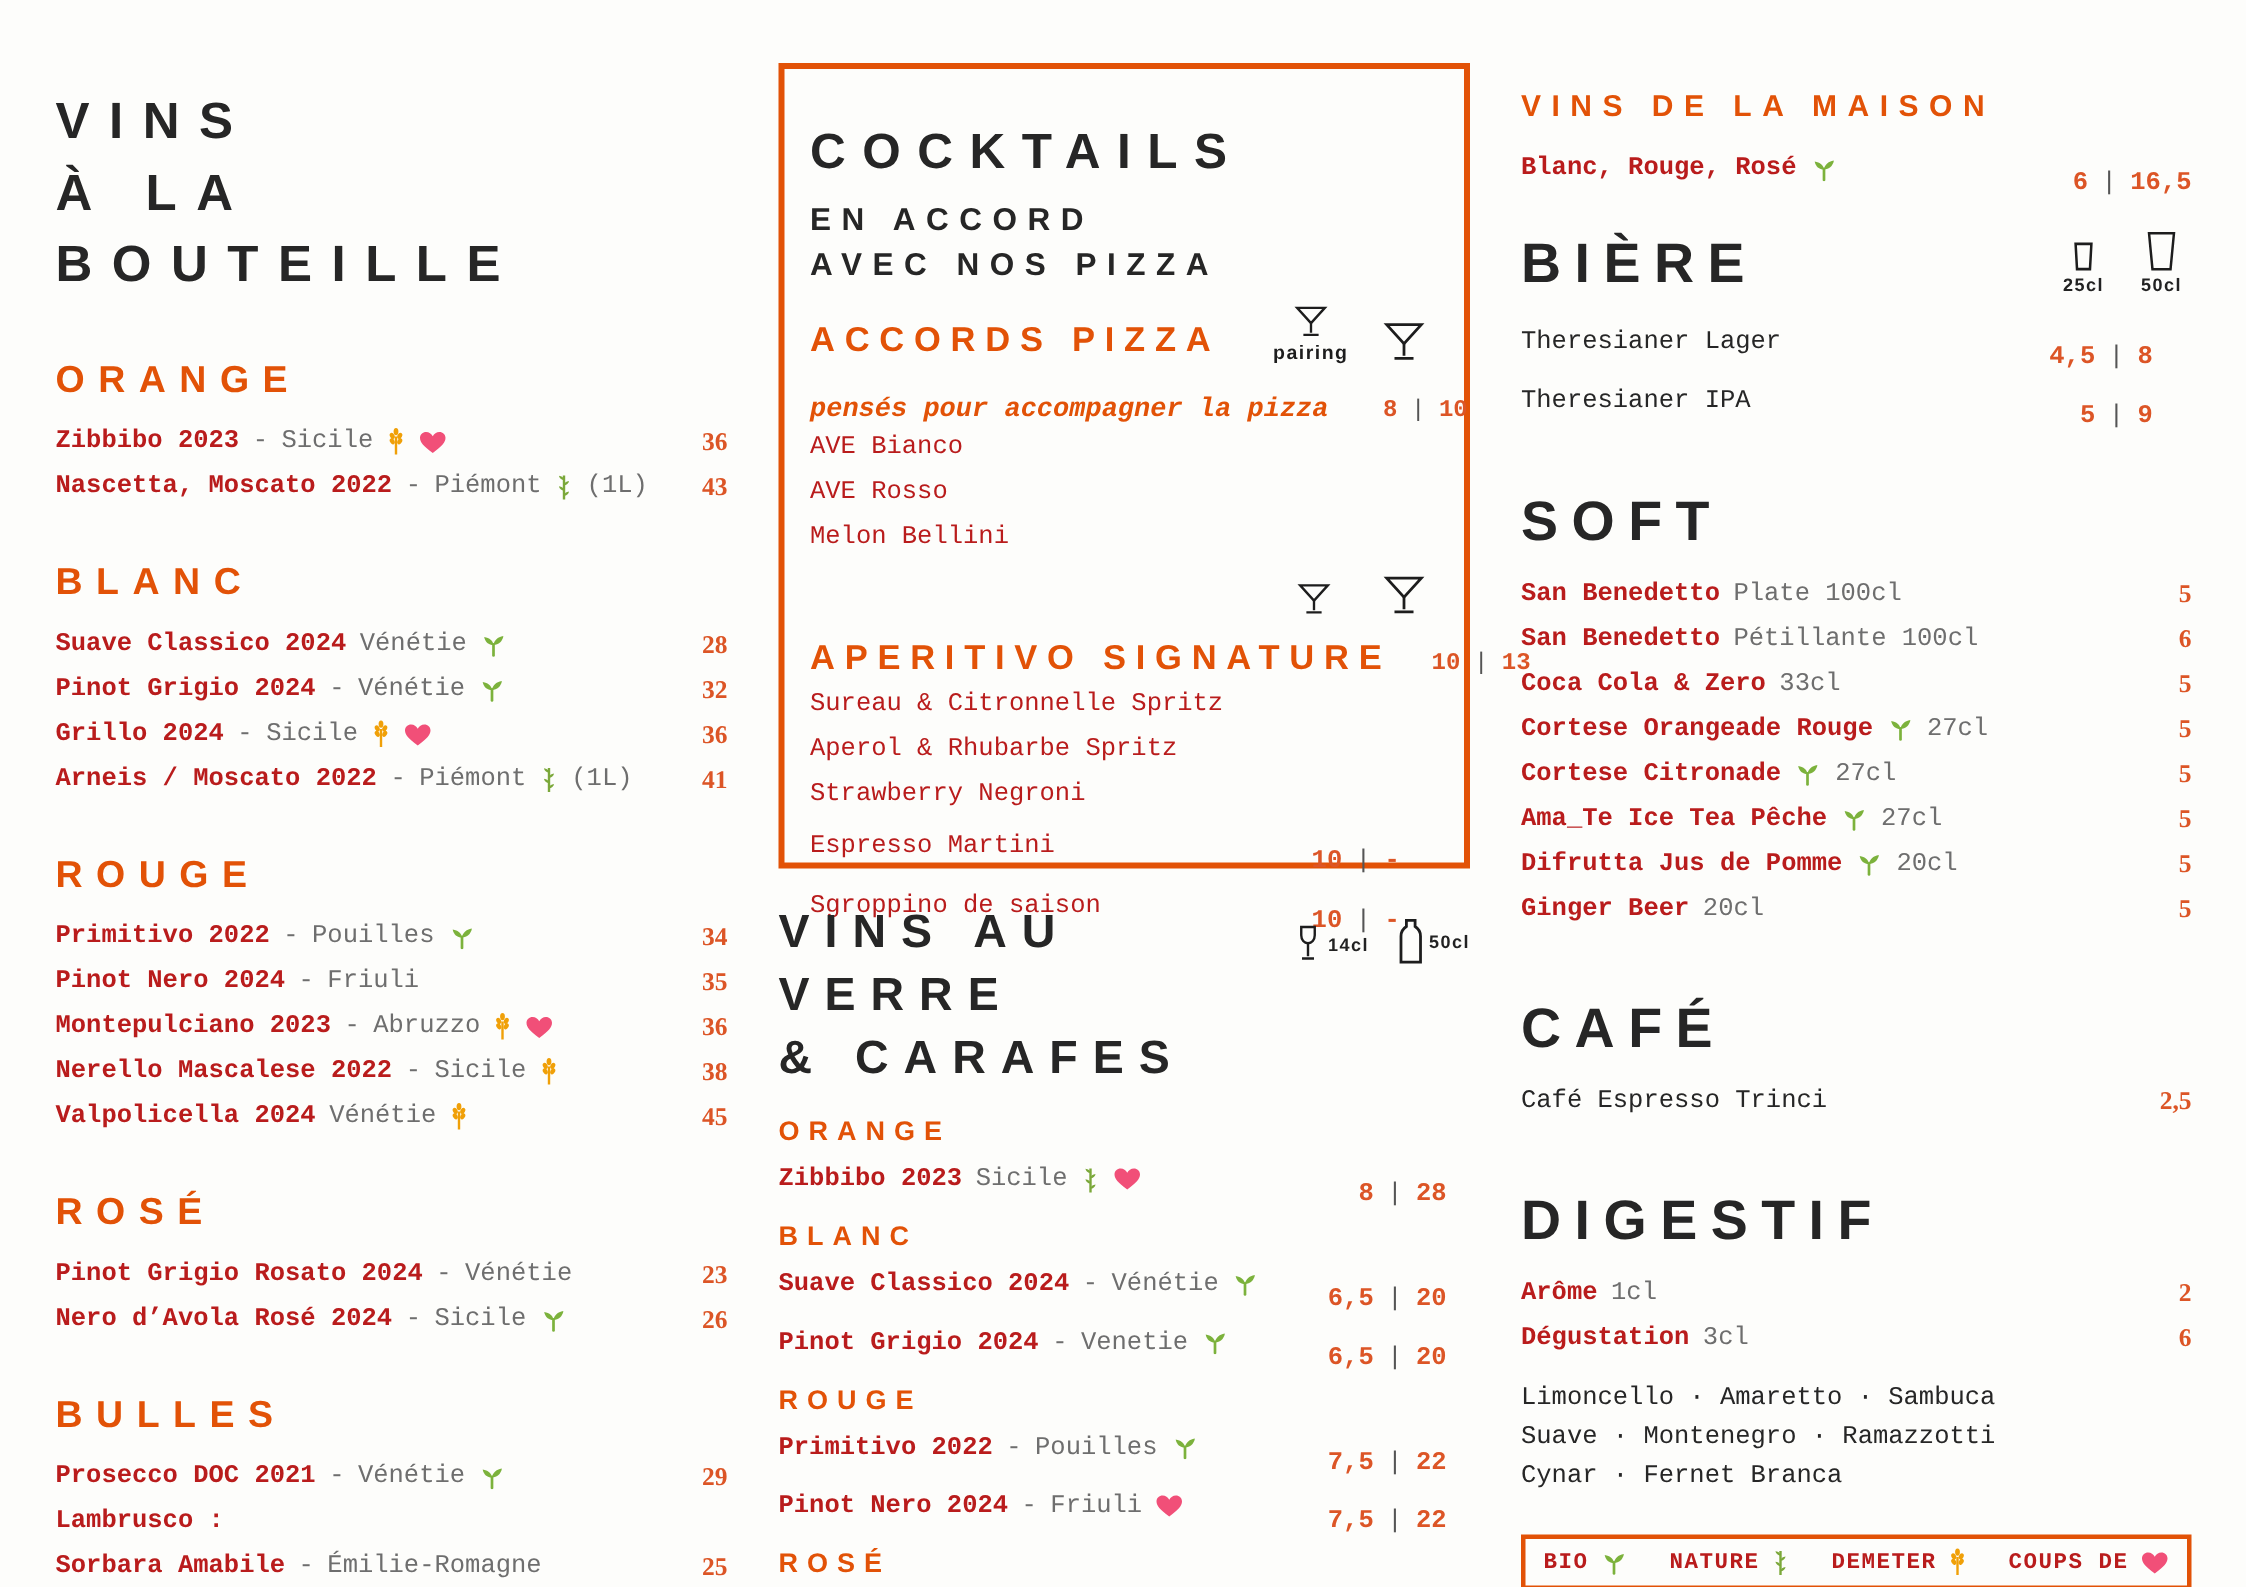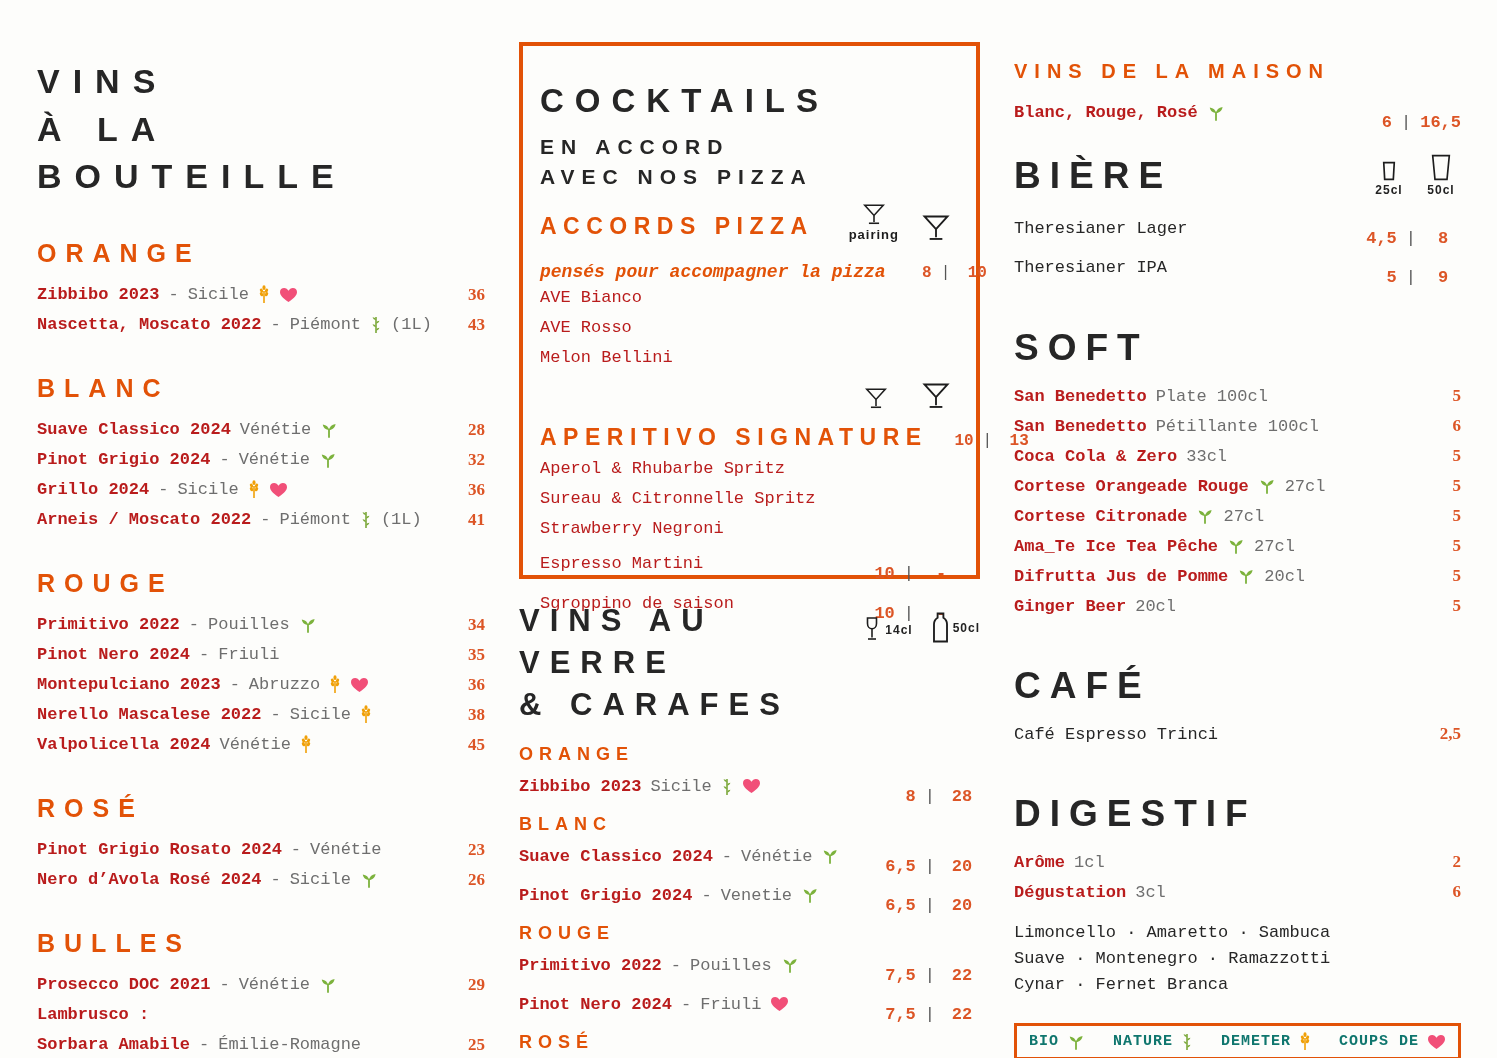--- a/index.html
+++ b/index.html
@@ -18,21 +18,21 @@
   
   .row{display:flex;align-items:center;min-height:30px;font-size:17px;}
   .rowmain{display:inline-flex;align-items:center;gap:9px;white-space:nowrap;}
   .nm{font-weight:bold;color:#b91c1c;}
   .nm.light{font-weight:normal;color:#262626;}
   .rg{color:var(--muted);}
   .price{margin-left:auto;color:var(--price);font-weight:bold;font-family:Liberation Serif, serif;}
   .pcell{margin-left:auto;display:flex;gap:9px;align-items:baseline;color:var(--price);font-weight:bold;white-space:nowrap;}
   .p1{min-width:46px;text-align:right;}
   .psep{color:#555;font-weight:normal;}
-  .p2{min-width:36px;text-align:center;margin-top:20px;}
+  .p2{min-width:36px;text-align:left;margin-top:20px;}
   .icw{display:inline-flex;align-items:center;line-height:0;}
 
   
   .col-left{position:absolute;left:37px;top:58px;width:448px;}
   .big-title{font-family:"Liberation Sans",sans-serif;font-weight:700;font-size:34px;
     letter-spacing:13px;line-height:1.4;color:#262626;}
   .sec-head{font-family:"Liberation Sans",sans-serif;font-weight:700;font-size:25px;
     letter-spacing:9px;color:var(--accent);margin:34px 0 12px 0;}
   .menu-section:first-of-type .sec-head{margin-top:38px;}
 
@@ -81,21 +81,21 @@
   .soft-title{margin-top:40px;}
   .cafe-title{margin-top:44px;}
   .dig-title{margin-top:44px;}
   .after-head{margin-top:12px;}
   .dg-line{font-size:17px;color:#262626;min-height:26px;display:flex;align-items:center;}
   .dg-lines{margin-top:12px;}
   .legend{display:flex;align-items:center;justify-content:space-between;
     border:3px solid var(--accent);box-sizing:border-box;width:100%;
     padding:6px 12px;margin-top:26px;background:#fdfdfb;}
   .legend-item{display:flex;align-items:center;gap:8px;font-weight:bold;font-size:15px;
-    color:#0f766e;letter-spacing:1px;white-space:nowrap;}
+    color:#b91c1c;letter-spacing:1px;white-space:nowrap;}
 </style>
 </head>
 <body>
 
 <div class="page">
 
   <div class="col-left">
     <div class="big-title">
       <div>VINS</div>
       <div>À LA BOUTEILLE</div>
@@ -438,24 +438,24 @@
           </div>
           <div class="tagline-row">
             <span class="grp-head">APERITIVO SIGNATURE</span>
             <span class="pcell">
               <span class="p1">10</span>
               <span class="psep">|</span>
               <span class="p2">13</span>
             </span>
           </div>
           <div class="brow">
+            <span class="nm">Sureau &amp; Citronnelle Spritz</span>
+          </div>
+          <div class="brow">
             <span class="nm">Aperol &amp; Rhubarbe Spritz</span>
-          </div>
-          <div class="brow">
-            <span class="nm">Sureau &amp; Citronnelle Spritz</span>
           </div>
           <div class="brow">
             <span class="nm">Strawberry Negroni</span>
           </div>
           <div class="brow">
             <span class="nm">Espresso Martini</span>
             <span class="pcell">
               <span class="p1">10</span>
               <span class="psep">|</span>
               <span class="p2">-</span>

